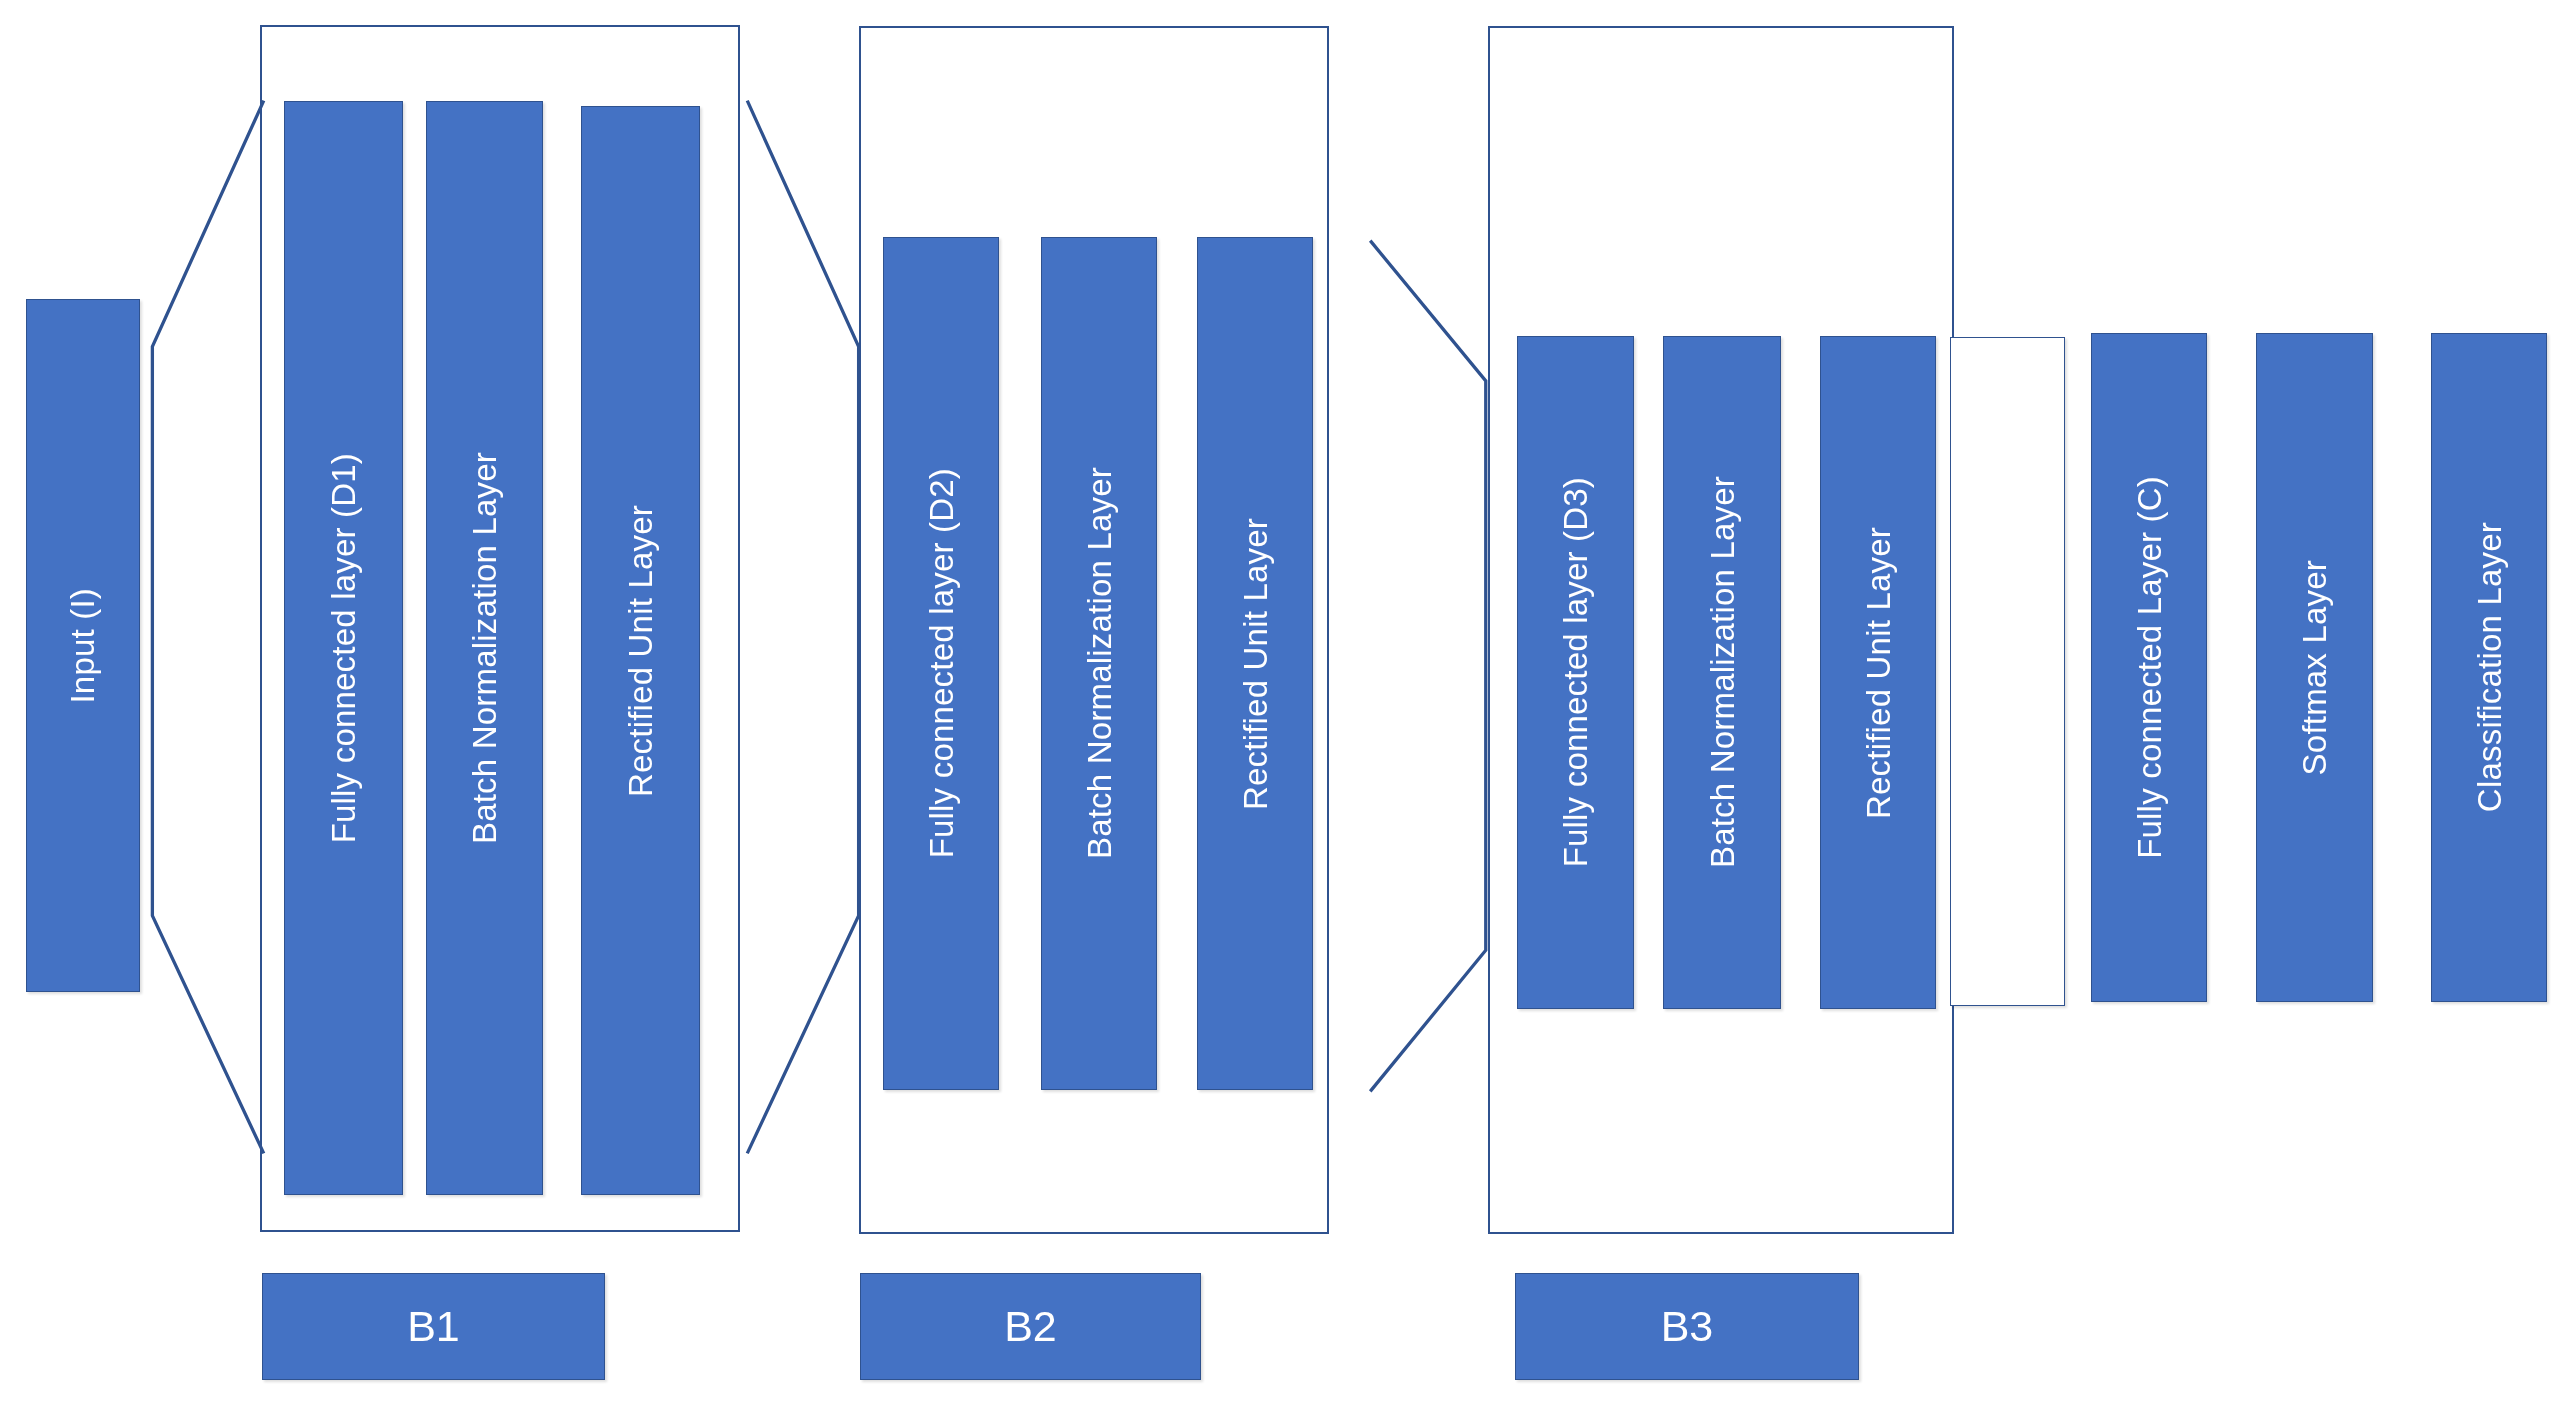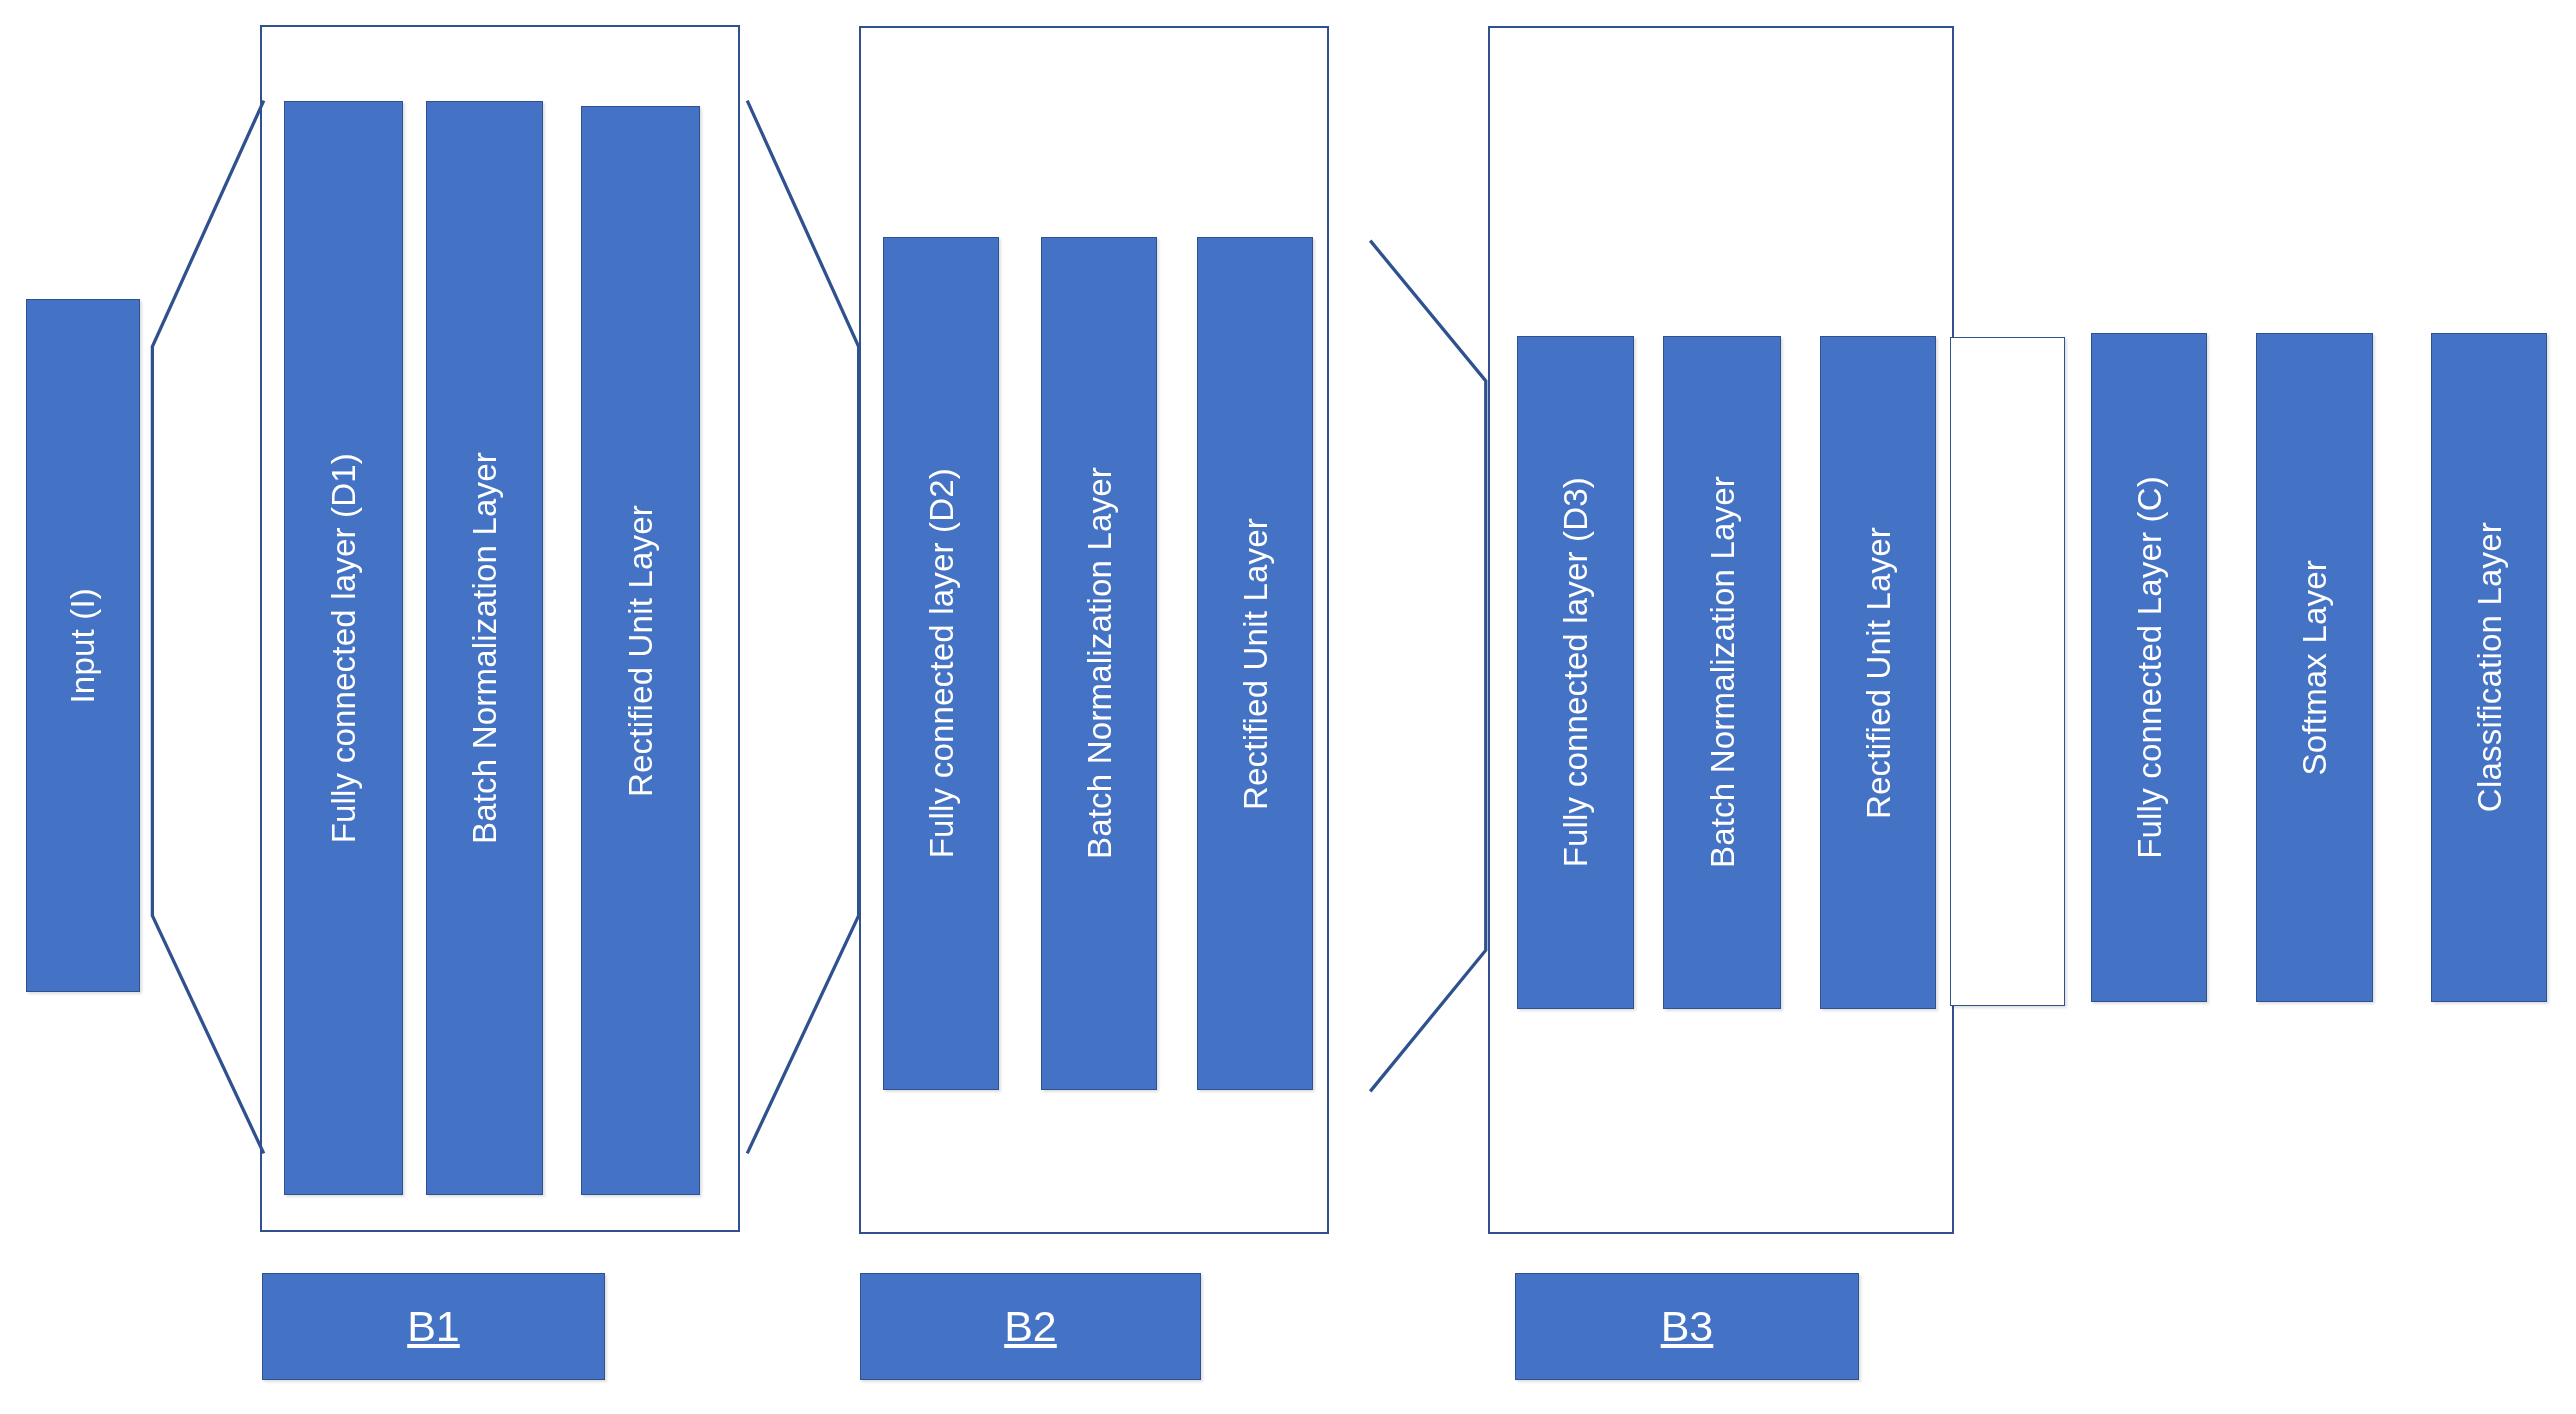--- a/index.html
+++ b/index.html
@@ -58,21 +58,20 @@
     position: absolute;
     background: #4472C4;
     border: 1.7px solid #2F528F;
     box-sizing: border-box;
     display: flex;
     align-items: center;
     justify-content: center;
     color: #FFFFFF;
     font-size: 43px;
     box-shadow: 1.7px 1.7px 2.5px rgba(0,0,0,0.13);
-    text-decoration: underline;
   }
   
   .connector {
     position: absolute;
     pointer-events: none;
   }
   .connector svg {
     display: block;
     overflow: visible;
   }

